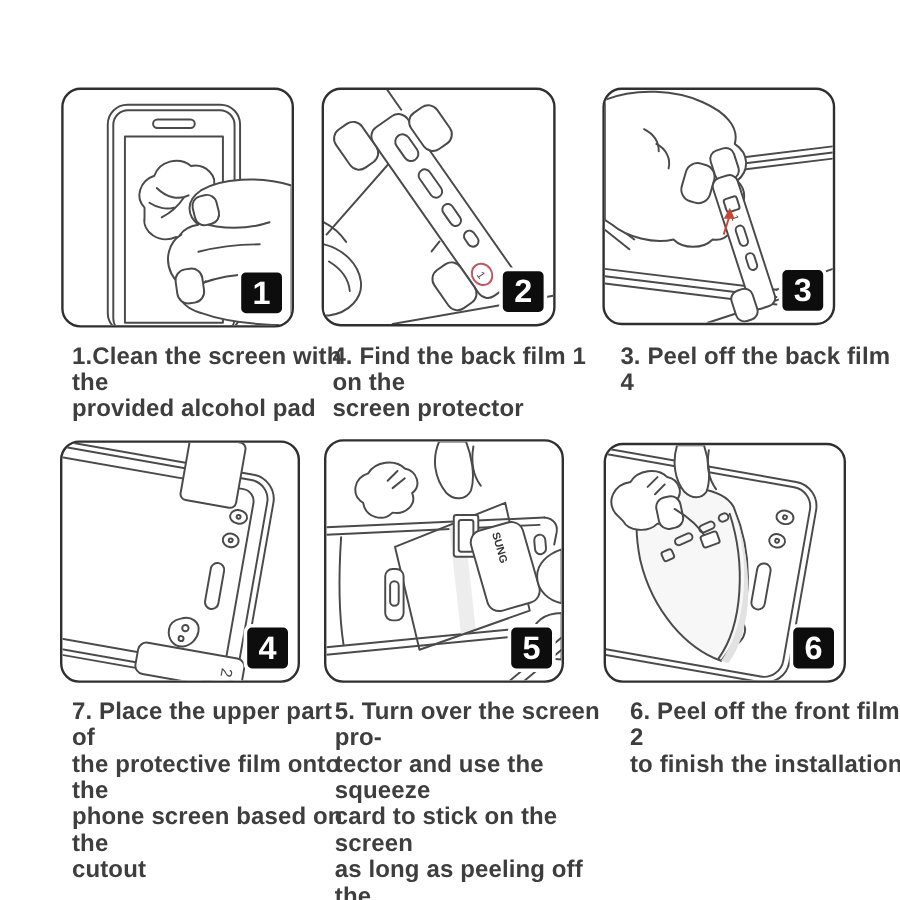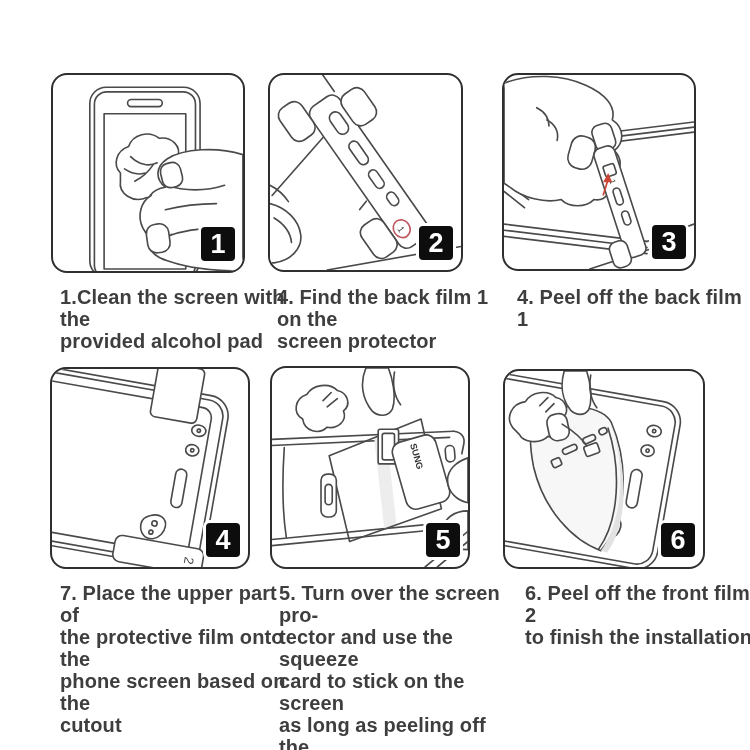--- a/index.html
+++ b/index.html
@@ -223,21 +223,21 @@
       </g>
       <text transform="rotate(90 168 152)" x="168" y="156" font-size="13" fill="#4a4a4a" text-anchor="middle">2</text>
     </svg>
     <div class="badge">6</div>
   </div>
 
   <div class="caption" id="cap1">1.Clean the screen with the
 provided alcohol pad</div>
   <div class="caption" id="cap2">4. Find the back film 1 on the
 screen protector</div>
-  <div class="caption" id="cap3">4. Peel off the back film 1</div>
+  <div class="caption" id="cap3">3. Peel off the back film 4</div>
   <div class="caption" id="cap4">7. Place the upper part of
 the protective film onto the
 phone screen based on the
 cutout</div>
   <div class="caption" id="cap5">5. Turn over the screen pro-
 tector and use the squeeze
 card to stick on the screen
 as long as peeling off the
 back film 1</div>
   <div class="caption" id="cap6">6. Peel off the front film 2

